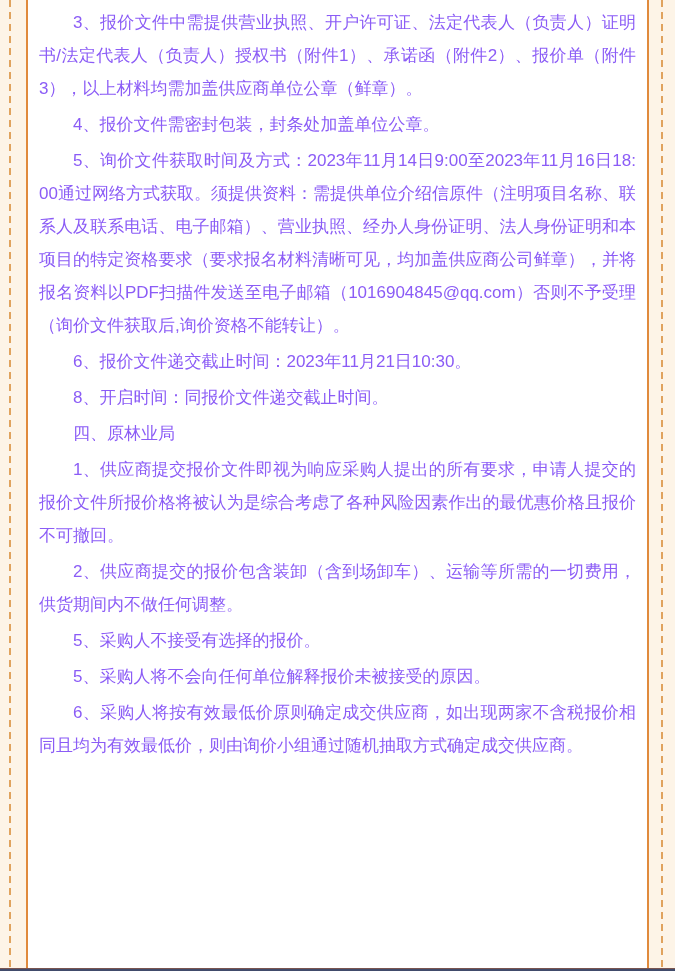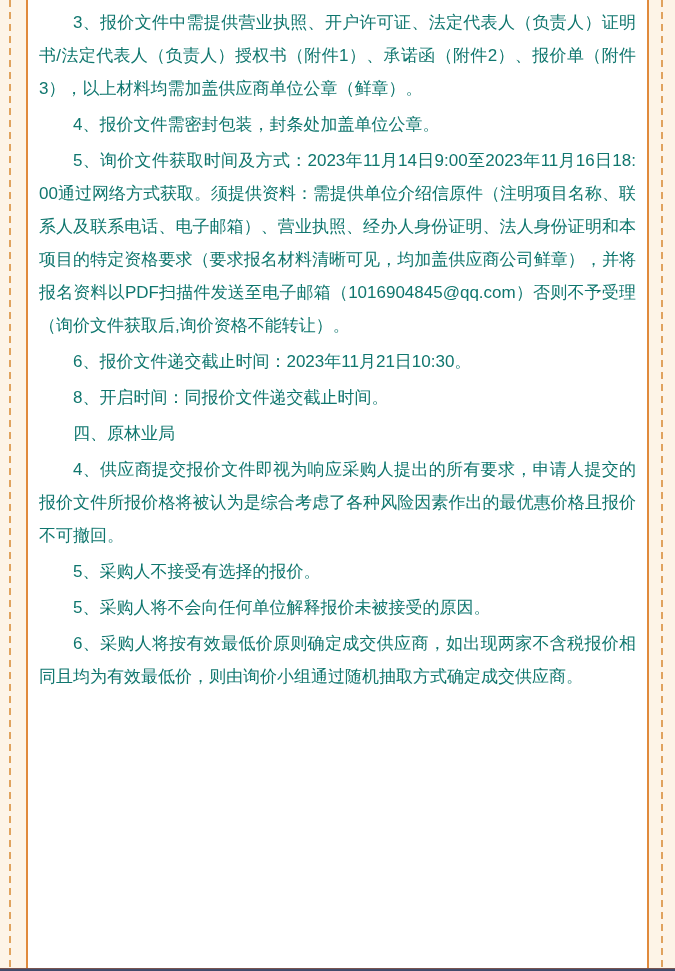--- a/index.html
+++ b/index.html
@@ -50,21 +50,21 @@
     top: 0;
     bottom: 3px;
     background: #ffffff;
     padding: 6px 11px 0 11px;
     box-sizing: border-box;
   }
   .content p {
     margin: 0 0 3px 0;
     font-size: 17px;
     line-height: 33px;
-    color: #0f766e;
+    color: #8b5cf6;
     text-align: justify;
     text-indent: 2em;
     word-break: break-all;
   }
 
   
   .bottom-line {
     position: absolute;
     left: 0;
     right: 0;
@@ -84,20 +84,21 @@
     <div class="dashed-rule"></div>
   </div>
 
   <div class="content" id="article-body">
       <p>3、报价文件中需提供营业执照、开户许可证、法定代表人（负责人）证明书/法定代表人（负责人）授权书（附件1）、承诺函（附件2）、报价单（附件3），以上材料均需加盖供应商单位公章（鲜章）。</p>
       <p>4、报价文件需密封包装，封条处加盖单位公章。</p>
       <p>5、询价文件获取时间及方式：2023年11月14日9:00至2023年11月16日18:00通过网络方式获取。须提供资料：需提供单位介绍信原件（注明项目名称、联系人及联系电话、电子邮箱）、营业执照、经办人身份证明、法人身份证明和本项目的特定资格要求（要求报名材料清晰可见，均加盖供应商公司鲜章），并将报名资料以PDF扫描件发送至电子邮箱（1016904845@qq.com）否则不予受理（询价文件获取后,询价资格不能转让）。</p>
       <p>6、报价文件递交截止时间：2023年11月21日10:30。</p>
       <p>8、开启时间：同报价文件递交截止时间。</p>
       <p>四、原林业局</p>
-      <p>4、供应商提交报价文件即视为响应采购人提出的所有要求，申请人提交的报价文件所报价格将被认为是综合考虑了各种风险因素作出的最优惠价格且报价不可撤回。</p>
+      <p>1、供应商提交报价文件即视为响应采购人提出的所有要求，申请人提交的报价文件所报价格将被认为是综合考虑了各种风险因素作出的最优惠价格且报价不可撤回。</p>
+      <p>2、供应商提交的报价包含装卸（含到场卸车）、运输等所需的一切费用，供货期间内不做任何调整。</p>
       <p>5、采购人不接受有选择的报价。</p>
       <p>5、采购人将不会向任何单位解释报价未被接受的原因。</p>
       <p>6、采购人将按有效最低价原则确定成交供应商，如出现两家不含税报价相同且均为有效最低价，则由询价小组通过随机抽取方式确定成交供应商。</p>
     </div>
 
   <div class="bottom-line"></div>
 </div>
 
 </body></html>

